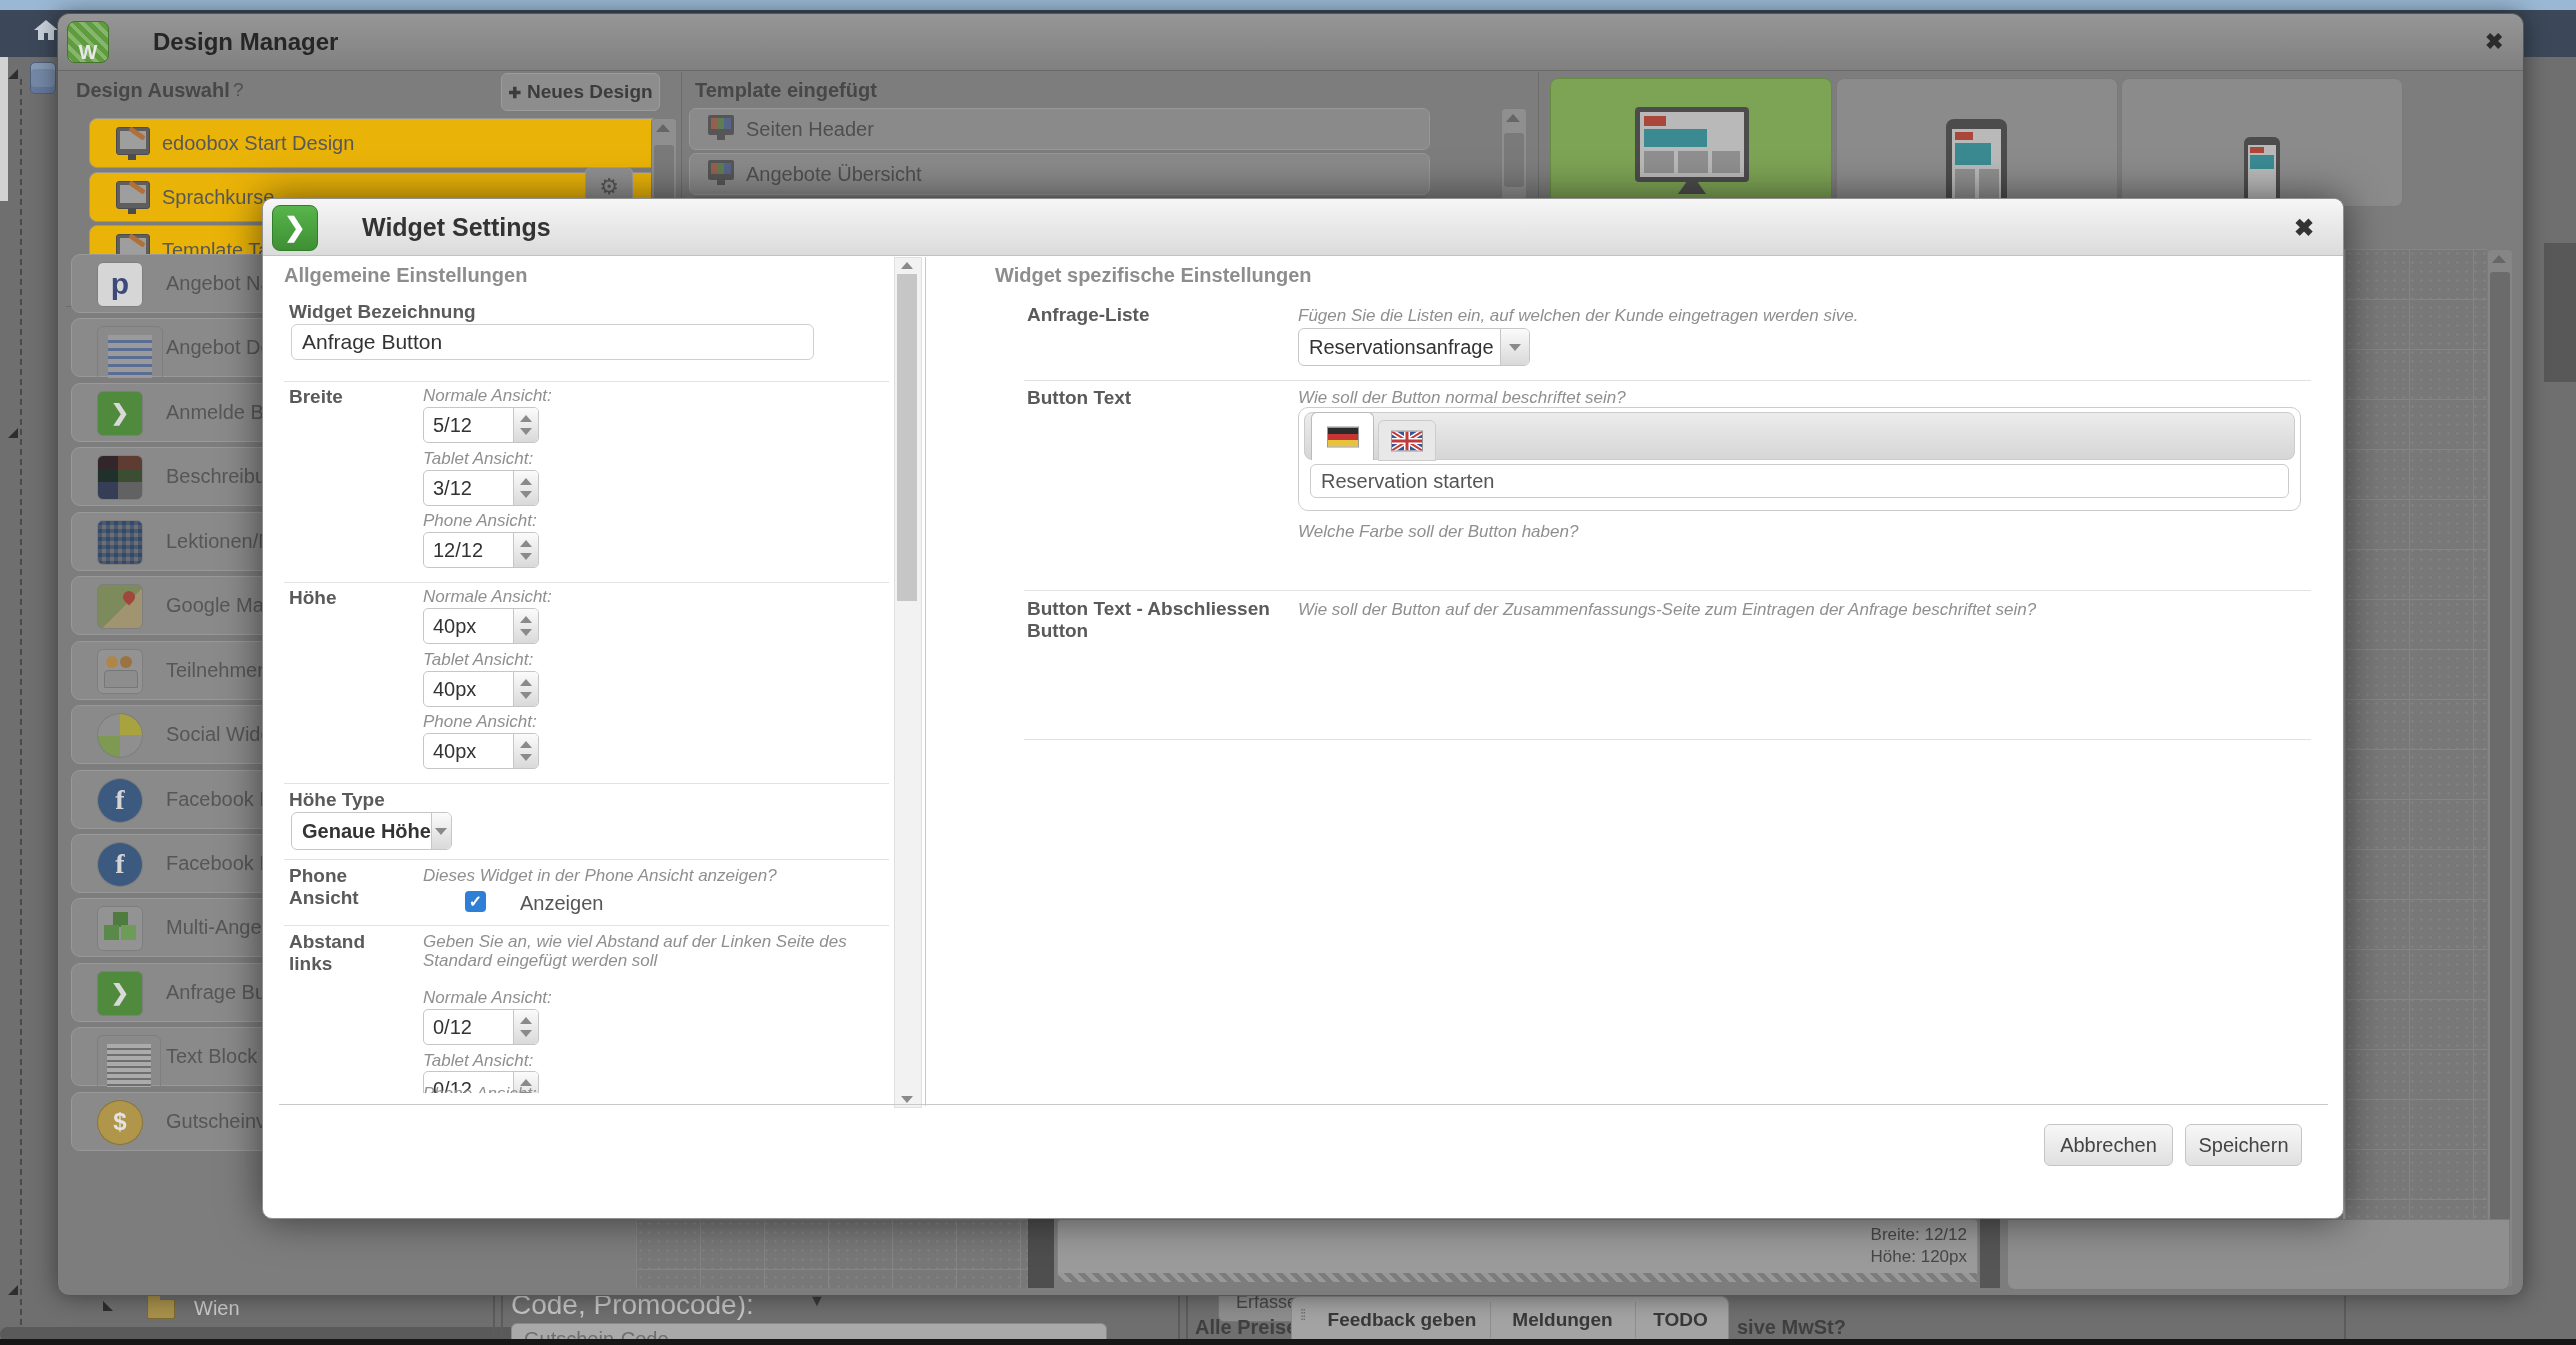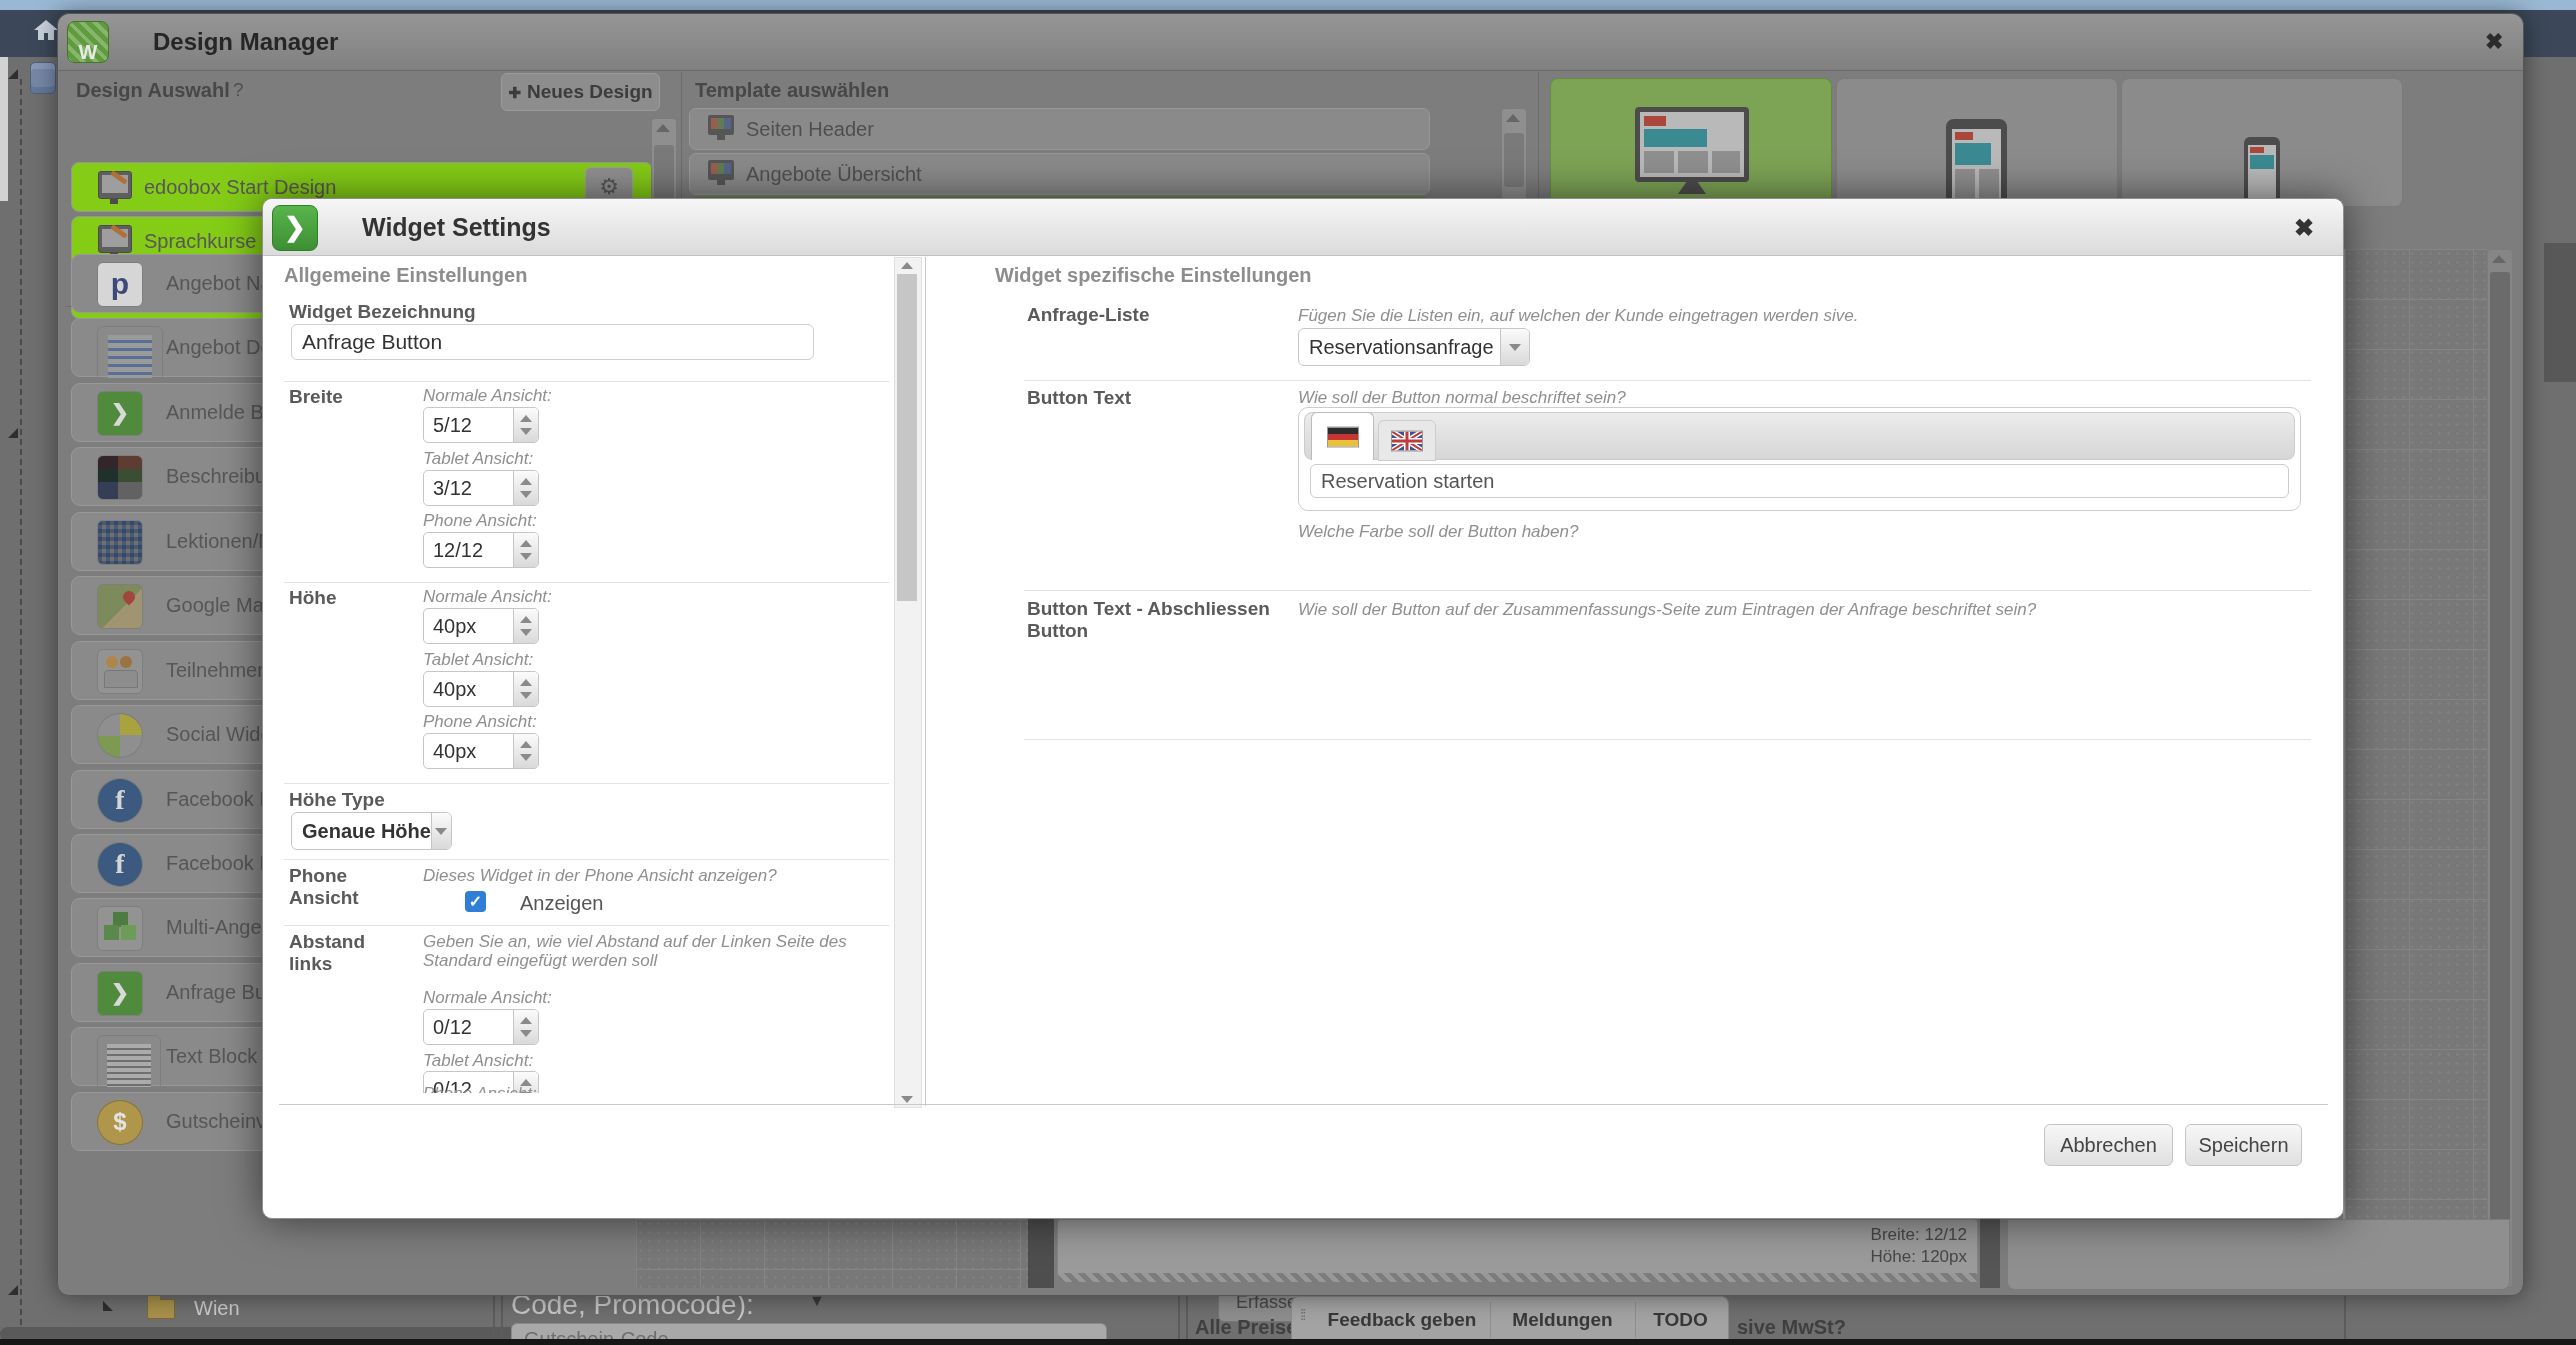--- a/index.html
+++ b/index.html
@@ -40,22 +40,22 @@
   .dm-titlebar{left:0;top:0;width:100%;height:56px;background:linear-gradient(#969696,#808080);
                border-bottom:1px solid #686868;border-radius:12px 12px 0 0;}
   .wicon-app{left:9px;top:7px;width:40px;height:40px;border-radius:8px;background:#5f9c3d;border:1px solid #47742c;
              background-image:repeating-linear-gradient(45deg,rgba(255,255,255,.25) 0 4px,transparent 4px 9px);
              color:#e8e8e8;font-weight:bold;font-size:20px;text-align:center;line-height:61px;}
   .dm-title{left:95px;top:0;height:56px;line-height:56px;font-size:24px;font-weight:bold;color:#262626;}
   .closex{font-size:22px;font-weight:bold;color:#2b2b2b;cursor:pointer;}
   .panel-title{font-size:20px;font-weight:bold;color:#474747;}
   .ndbtn{left:443px;top:59px;width:157px;height:36px;background:#8d8d8d;border:1px solid #9c9c9c;border-radius:6px;
          font-size:19px;font-weight:bold;color:#3c3c3c;text-align:center;line-height:36px;}
-  .lrow{position:absolute;left:13px;width:580px;height:48px;background:#84cc16;border:1px solid #979797;
-        border-radius:8px;margin-top:44px;}
+  .lrow{position:absolute;left:31px;width:580px;height:48px;background:#eab308;border:1px solid #979797;
+        border-radius:8px;}
   .lrow .lbl{position:absolute;left:72px;top:0;height:48px;line-height:48px;font-size:20px;color:#585858;}
   .mon{position:absolute;left:26px;top:8px;width:32px;height:26px;background:#5e5e5e;border-radius:3px;border:1px solid #4c4c4c;}
   .mon:before{content:"";position:absolute;left:3px;top:3px;right:3px;bottom:5px;background:#9e9e9e;}
   .mon:after{content:"";position:absolute;left:11px;bottom:-6px;width:8px;height:6px;background:#4c4c4c;}
   .pen{position:absolute;left:38px;top:12px;width:18px;height:5px;background:#b07038;transform:rotate(35deg);border-radius:2px;}
   .gearbtn{position:absolute;left:527px;top:153px;width:46px;height:38px;background:#909090;border:1px solid #9e9e9e;
            border-radius:6px;text-align:center;line-height:38px;font-size:22px;color:#555;}
   .sbar{position:absolute;background:#8f8f8f;border:1px solid #7c7c7c;border-radius:4px;}
   .sbar .thumb{position:absolute;left:2px;right:2px;background:#7a7a7a;border-radius:3px;}
   .tri-up-s{width:0;height:0;border-left:7px solid transparent;border-right:7px solid transparent;border-bottom:8px solid #666;}
@@ -270,21 +270,21 @@
     <div class="wrow" style="top:1013px">
       <span class="wic" style="background:repeating-linear-gradient(#ababab 0 4px,#6f6f6f 4px 6px) content-box;padding:8px 9px;background-color:#ababab"></span>
       <span class="lbl">Text Block</span>
     </div>
     <div class="wrow" style="top:1078px">
       <span class="wic" style="border-radius:50%;background:#b0964a;border-color:#8a7438;color:#e3e3e3;font-weight:bold;font-size:24px;line-height:42px"><span>$</span></span>
       <span class="lbl">Gutscheinverka</span>
     </div>
 
     <div class="vdiv" style="left:623px;top:58px;height:159px"></div>
-    <div class="abs panel-title" style="left:637px;top:65px">Template auswählen</div>
+    <div class="abs panel-title" style="left:637px;top:65px">Template eingefügt</div>
     <div class="trow" style="top:94px">
       <span class="tmon"></span>
       <span class="lbl">Seiten Header</span>
     </div>
     <div class="trow" style="top:139px">
       <span class="tmon"></span>
       <span class="lbl">Angebote Übersicht</span>
     </div>
     <div class="trow sel" style="top:183px">
       <span class="tmon"></span>

